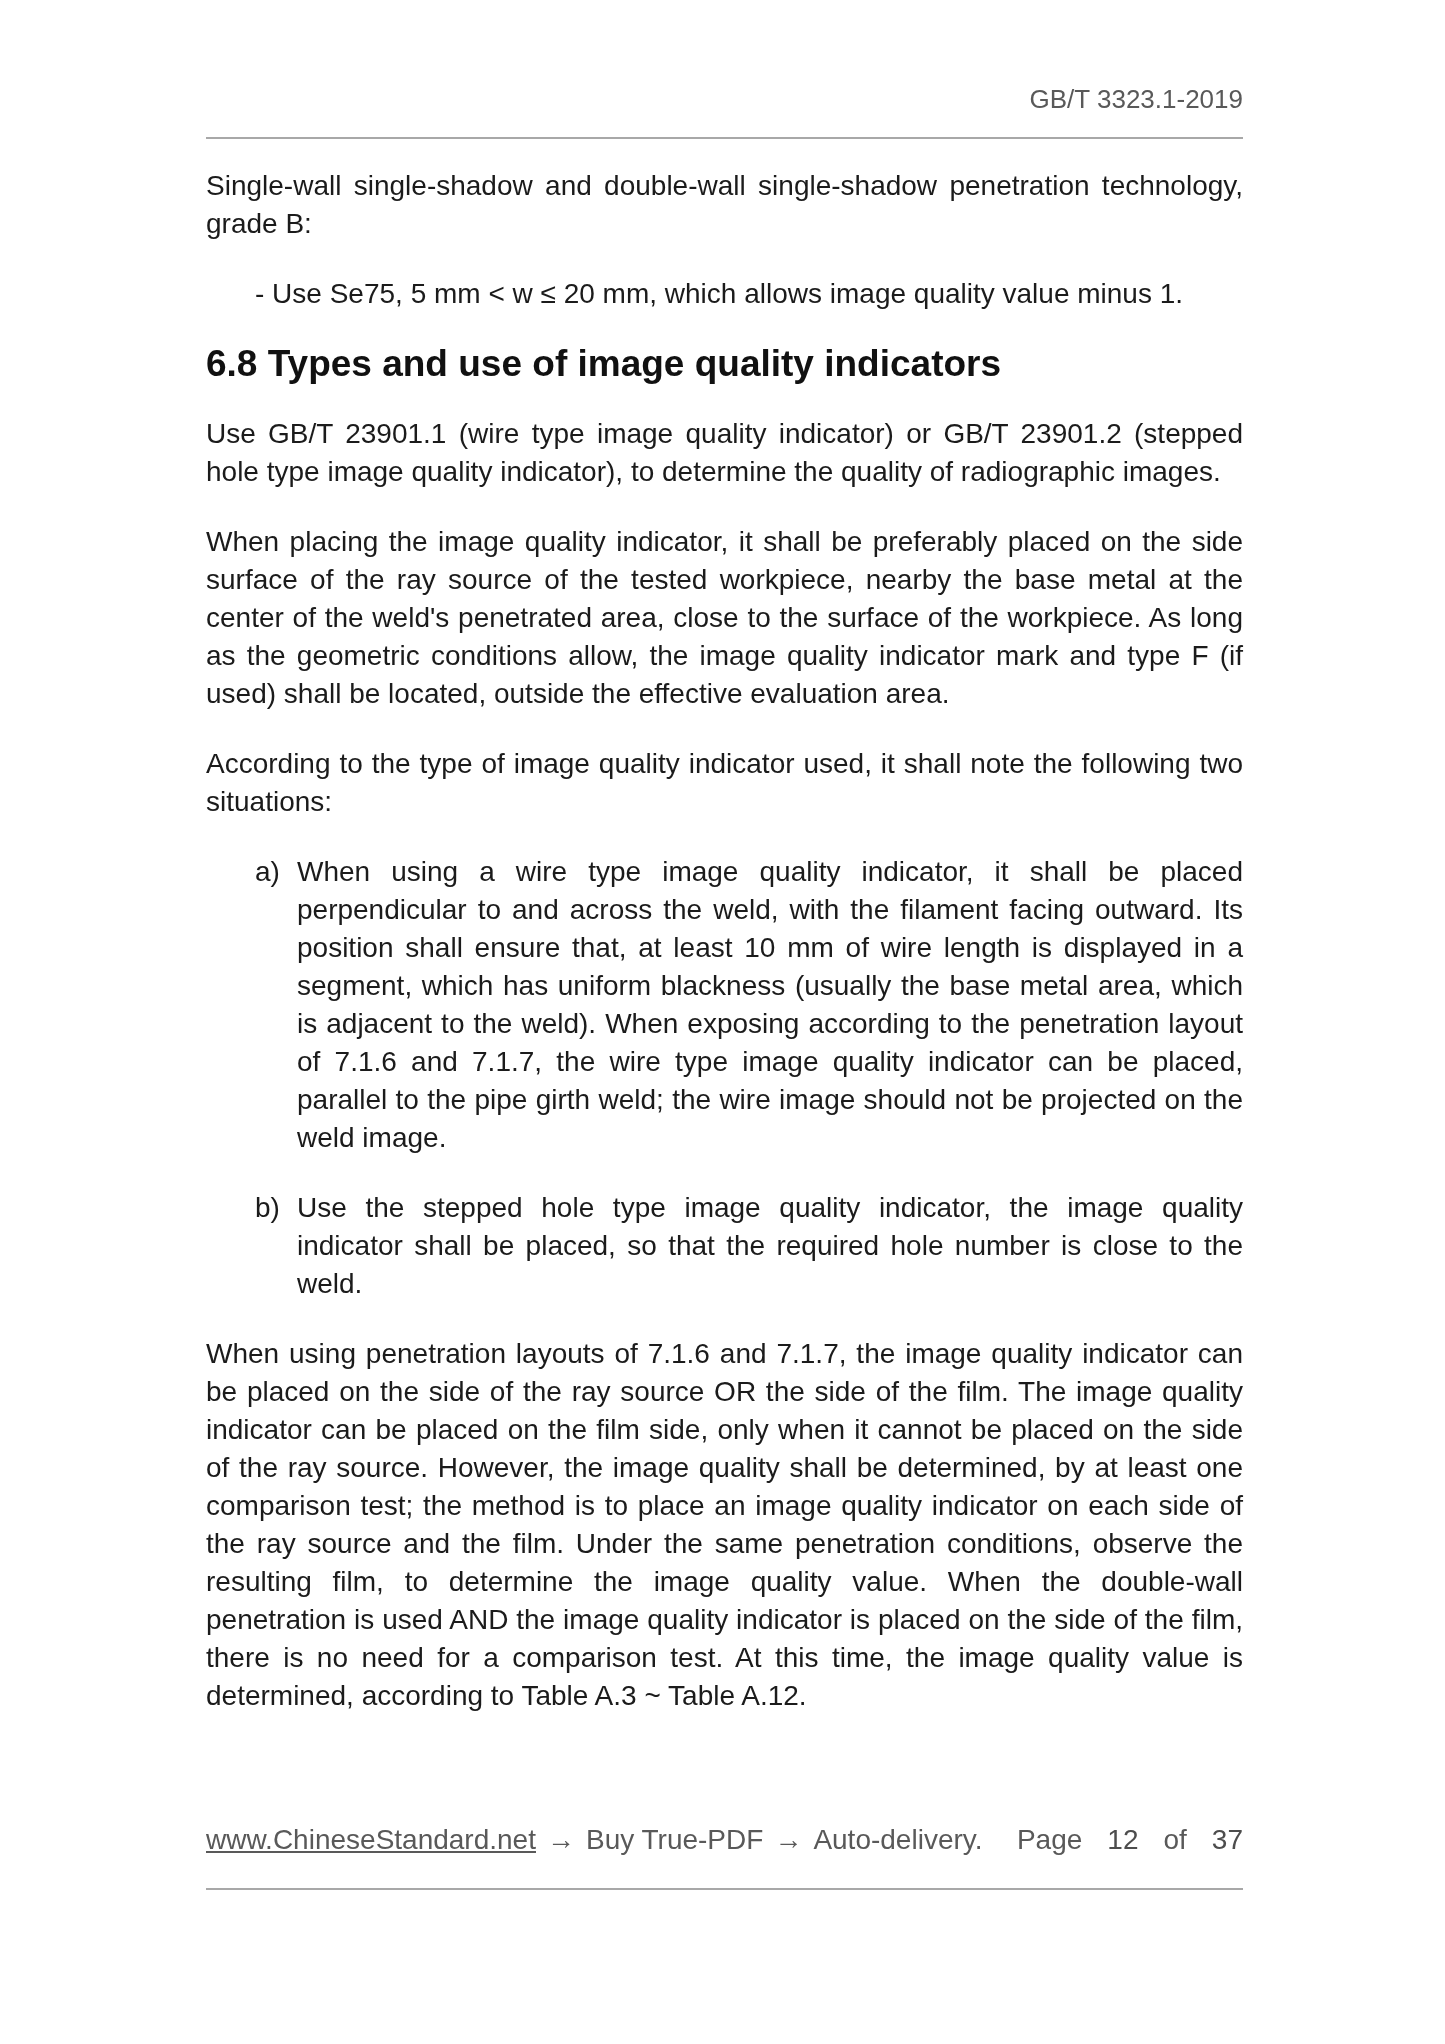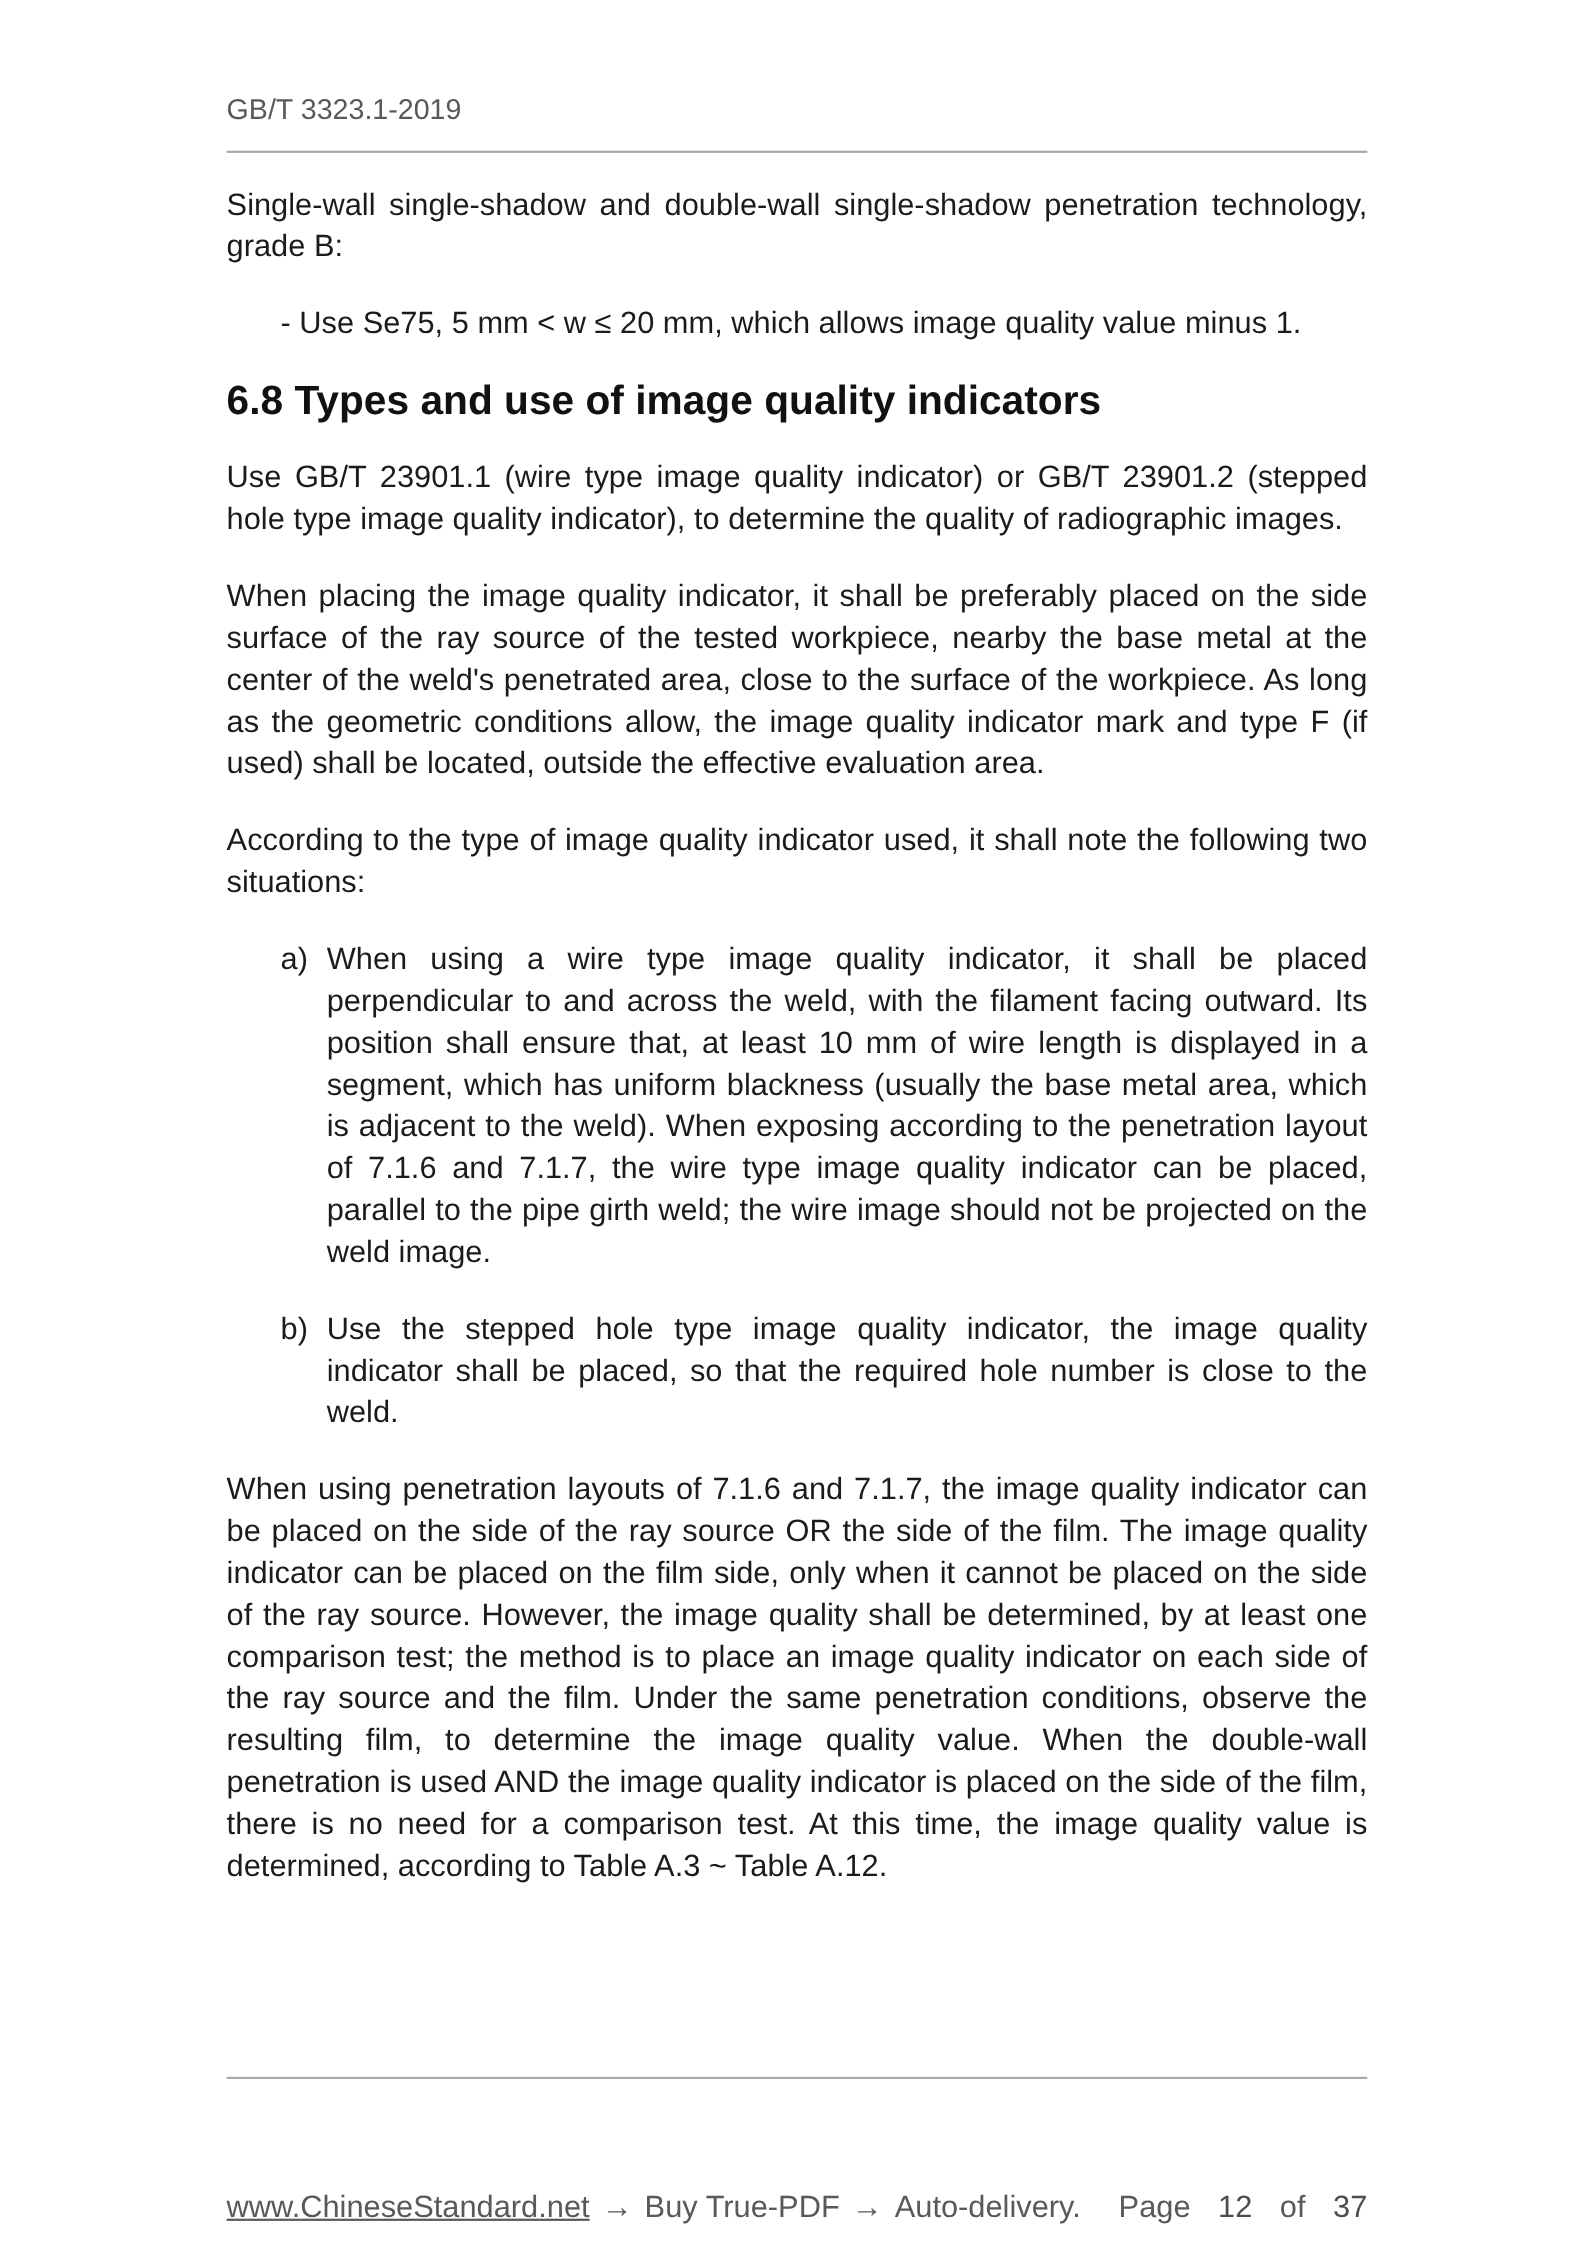--- a/index.html
+++ b/index.html
@@ -15,21 +15,21 @@
     font-family: "Liberation Sans", sans-serif;
     color: #1b1b1b;
     overflow: hidden;
   }
   
   .header-title {
     position: absolute;
     top: 84px;
     left: 206px;
     width: 1037px;
-    text-align: left;
+    text-align: right;
     color: #595959;
     font-size: 26px;
     line-height: 30px;
   }
   .header-rule {
     position: absolute;
     top: 137px;
     left: 206px;
     width: 1037px;
     height: 2px;
@@ -84,21 +84,21 @@
     top: 1888px;
     left: 206px;
     width: 1037px;
     height: 2px;
     background: #a8a8a8;
     border: none;
     margin: 0;
   }
   .footer-row {
     position: absolute;
-    top: 1987px;
+    top: 1821px;
     left: 206px;
     width: 1037px;
     display: flex;
     justify-content: space-between;
     align-items: baseline;
     color: #595959;
     font-size: 28px;
     line-height: 38px;
   }
   .footer-left {

